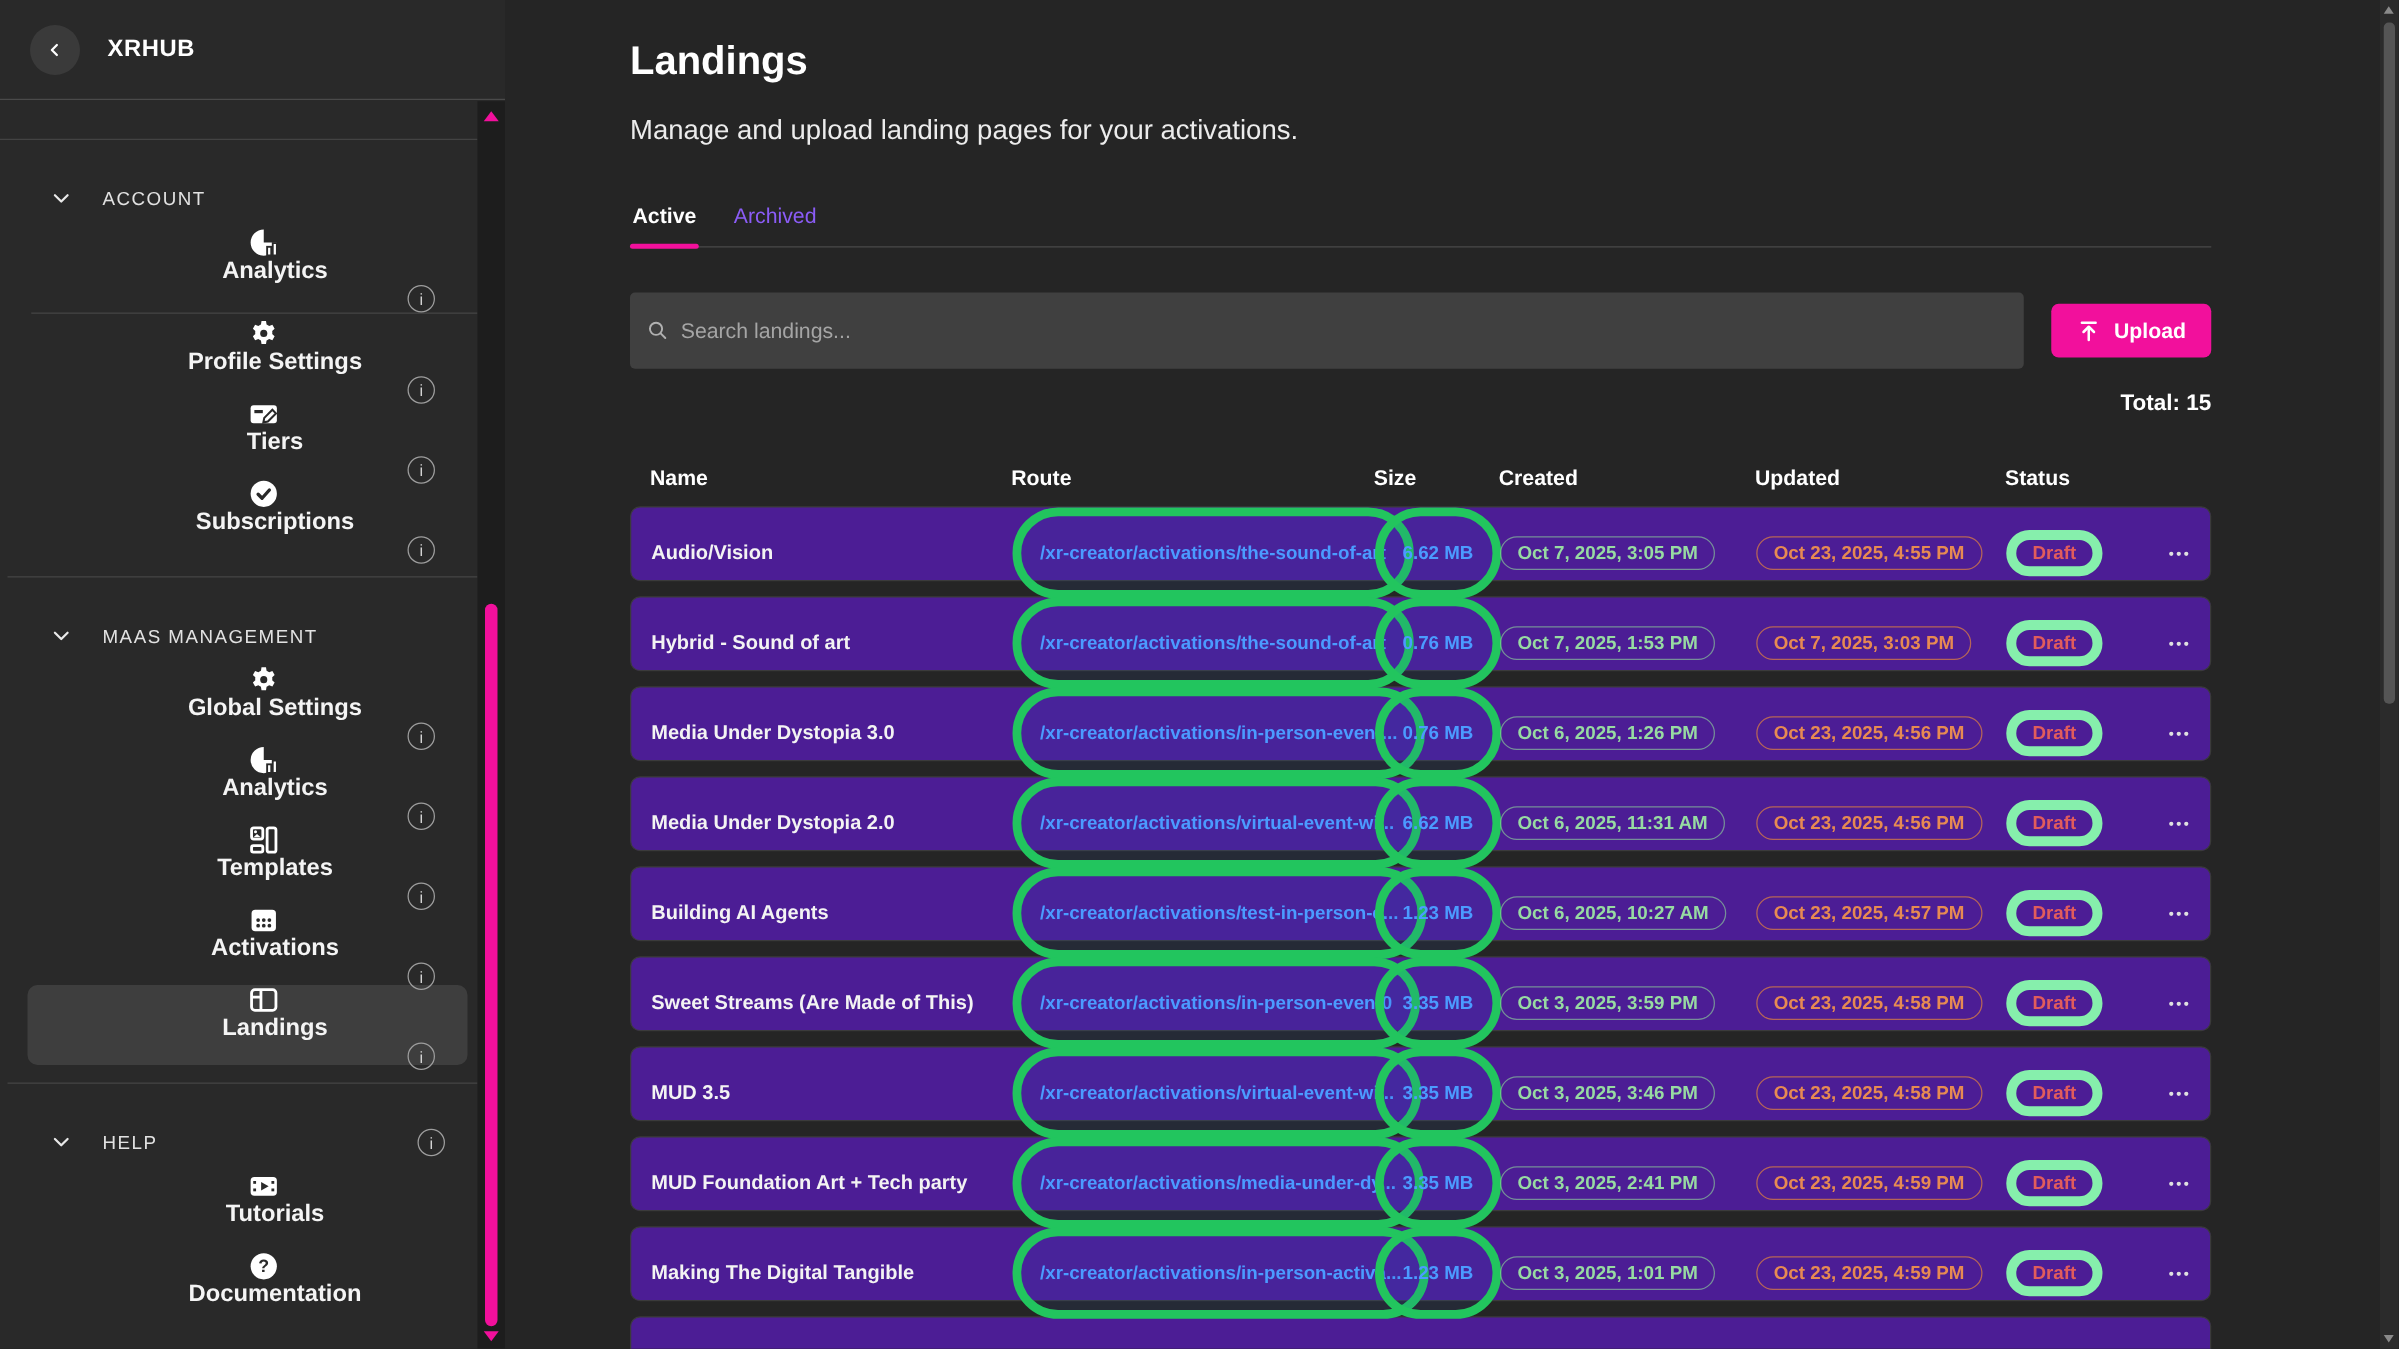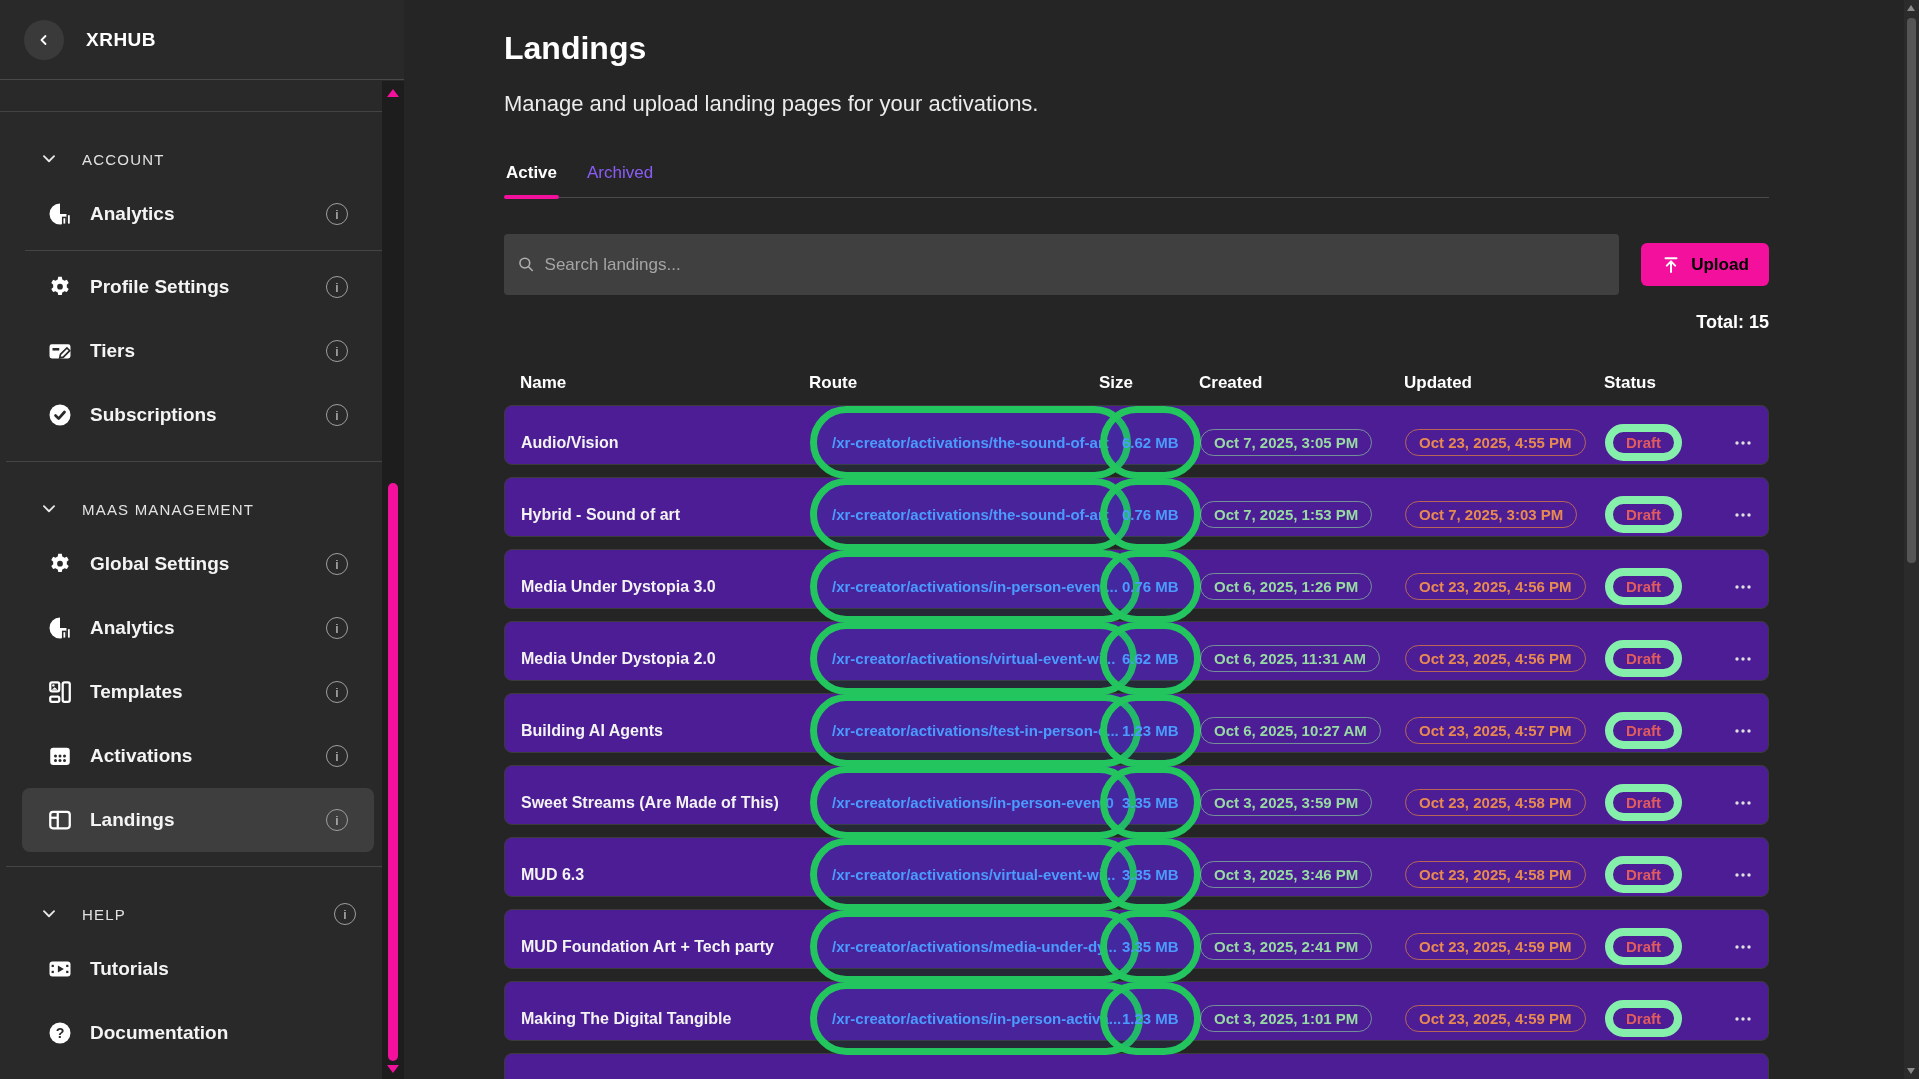--- a/index.html
+++ b/index.html
@@ -12,21 +12,21 @@
 
   
   .sidebar { width:404px; height:100%; background:#292929; position:relative; flex:none; }
   .sb-header { height:80px; display:flex; align-items:center; padding-left:24px; border-bottom:1px solid #4a4a4a; }
   .back-btn { width:40px; height:40px; border-radius:50%; background:#3a3a3a; display:flex; align-items:center; justify-content:center; cursor:pointer; flex:none; }
   .sb-title { font-size:19px; font-weight:bold; letter-spacing:.5px; margin-left:22px; color:#fff; }
   .sb-nav { width:382px; }
   .sb-spacer { height:32px; border-bottom:1px solid #434343; }
   .sb-sec { display:flex; align-items:center; height:46px; padding-left:40px; margin-top:24px; }
   .sb-sec-label { font-size:15px; letter-spacing:1.2px; color:#e2e2e2; margin-left:24px; font-weight:500; }
-  .sb-item { display:flex; align-items:center; height:64px; margin:0 8px 0 22px; padding-left:26px; border-radius:8px; cursor:pointer; }
+  .sb-item { display:flex; align-items:center; height:64px; margin:0 8px 0 22px; padding-left:26px; border-radius:8px; cursor:pointer;flex-direction:column; }
   .sb-item.selected { background:#3e3e3e; }
   .sb-item .ic { width:24px; height:24px; flex:none; }
   .sb-item .lbl { font-size:19px; font-weight:bold; color:#f4f4f4; margin-left:18px; white-space:nowrap; }
   .info { width:22px; height:22px; border-radius:50%; border:1px solid #9e9e9e; color:#d3d3d3; font-size:13px; display:flex; align-items:center; justify-content:center; margin-left:auto; margin-right:26px; flex:none; cursor:pointer; }
   .sb-div { height:1px; background:#454545; margin:4px 0 4px 25px; }
   .sb-div.full { margin:14px 0 2px 6px; }
   
   .sb-strip { position:absolute; left:382px; top:81px; width:22px; bottom:0; background:#1d1d1d; }
   .sb-thumb { position:absolute; left:6px; top:402px; width:10px; height:578px; background:#f2109c; border-radius:5px; }
   .tri { width:0; height:0; position:absolute; left:5px; }
@@ -39,21 +39,21 @@
   .page-title { font-size:32px; font-weight:bold; margin-top:30px; color:#fff; }
   .page-sub { font-size:22px; color:#ececec; margin-top:24px; }
   .tabs { display:flex; gap:26px; margin-top:46px; border-bottom:1px solid #4a4a4a; }
   .tab { font-size:17px; color:#8b5cf6; padding:0 2px 14px 2px; position:relative; cursor:pointer; }
   .tab.active { color:#fff; font-weight:bold; }
   .tab.active::after { content:""; position:absolute; left:0; right:0; bottom:-2px; height:4px; background:#f2109c; border-radius:2px; }
   .toolbar { display:flex; margin-top:36px; align-items:center; }
   .search { flex:1; height:61px; background:#404040; border-radius:4px; display:flex; align-items:center; padding:0 14px; }
   .search input { background:transparent; border:none; outline:none; color:#e8e8e8; font-size:17px; margin-left:10px; width:100%; font-family:inherit; }
   .search input::placeholder { color:#a5a5a5; }
-  .upload-btn { margin-left:22px; width:128px; height:43px; background:#f2109c; border:none; border-radius:6px; color:#000000; font-size:17px; font-weight:bold; display:flex; align-items:center; justify-content:center; gap:10px; cursor:pointer; font-family:inherit; flex:none; }
+  .upload-btn { margin-left:22px; width:128px; height:43px; background:#f2109c; border:none; border-radius:6px; color:#ffffff; font-size:17px; font-weight:bold; display:flex; align-items:center; justify-content:center; gap:10px; cursor:pointer; font-family:inherit; flex:none; }
   .total { text-align:right; font-size:18px; font-weight:bold; margin-top:17px; color:#fff; }
 
   .thead, .row { display:grid; grid-template-columns:289px 290px 100px 205px 200px 90px 59px; align-items:center; padding:0 16px; }
   .thead { margin-top:40px; font-size:17px; font-weight:bold; color:#fff; }
   .row { height:60px; background:#4c1d95; border:1px solid #3b3b3b; border-radius:8px; margin-top:12px; }
   .row .name { font-size:16px; font-weight:bold; color:#f3f3f3; white-space:nowrap; }
   .pill { display:inline-flex; align-items:center; border-radius:999px; font-size:15px; font-weight:bold; white-space:nowrap; width:max-content; }
   .pill.blue { color:#4b9bff; border:7px solid #22c55e; background:rgba(43,93,207,.10); padding:21px 15px; cursor:pointer; }
   .pill.green { color:#97dba2; border:1px solid rgba(140,205,155,.65); padding:4px 13px; font-weight:600; }
   .pill.orange { color:#e78a52; border:1px solid rgba(217,126,67,.75); padding:4px 13px; font-weight:600; }
@@ -353,21 +353,21 @@
       <div class="dots">
           <svg width="22" height="20" viewBox="0 0 22 20">
             <circle cx="5" cy="10" r="1.7" fill="#e0e0e0"></circle>
             <circle cx="11" cy="10" r="1.7" fill="#e0e0e0"></circle>
             <circle cx="17" cy="10" r="1.7" fill="#e0e0e0"></circle>
           </svg>
         </div>
     </div>
 
     <div class="row">
-      <div class="name">MUD 6.3</div>
+      <div class="name">MUD 3.5</div>
       <div><span class="pill blue">/xr-creator/activations/virtual-event-wi...</span></div>
       <div><span class="pill blue">3.35 MB</span></div>
       <div><span class="pill green">Oct 3, 2025, 3:46 PM</span></div>
       <div><span class="pill orange">Oct 23, 2025, 4:58 PM</span></div>
       <div><span class="pill red">Draft</span></div>
       <div class="dots">
           <svg width="22" height="20" viewBox="0 0 22 20">
             <circle cx="5" cy="10" r="1.7" fill="#e0e0e0"></circle>
             <circle cx="11" cy="10" r="1.7" fill="#e0e0e0"></circle>
             <circle cx="17" cy="10" r="1.7" fill="#e0e0e0"></circle>

